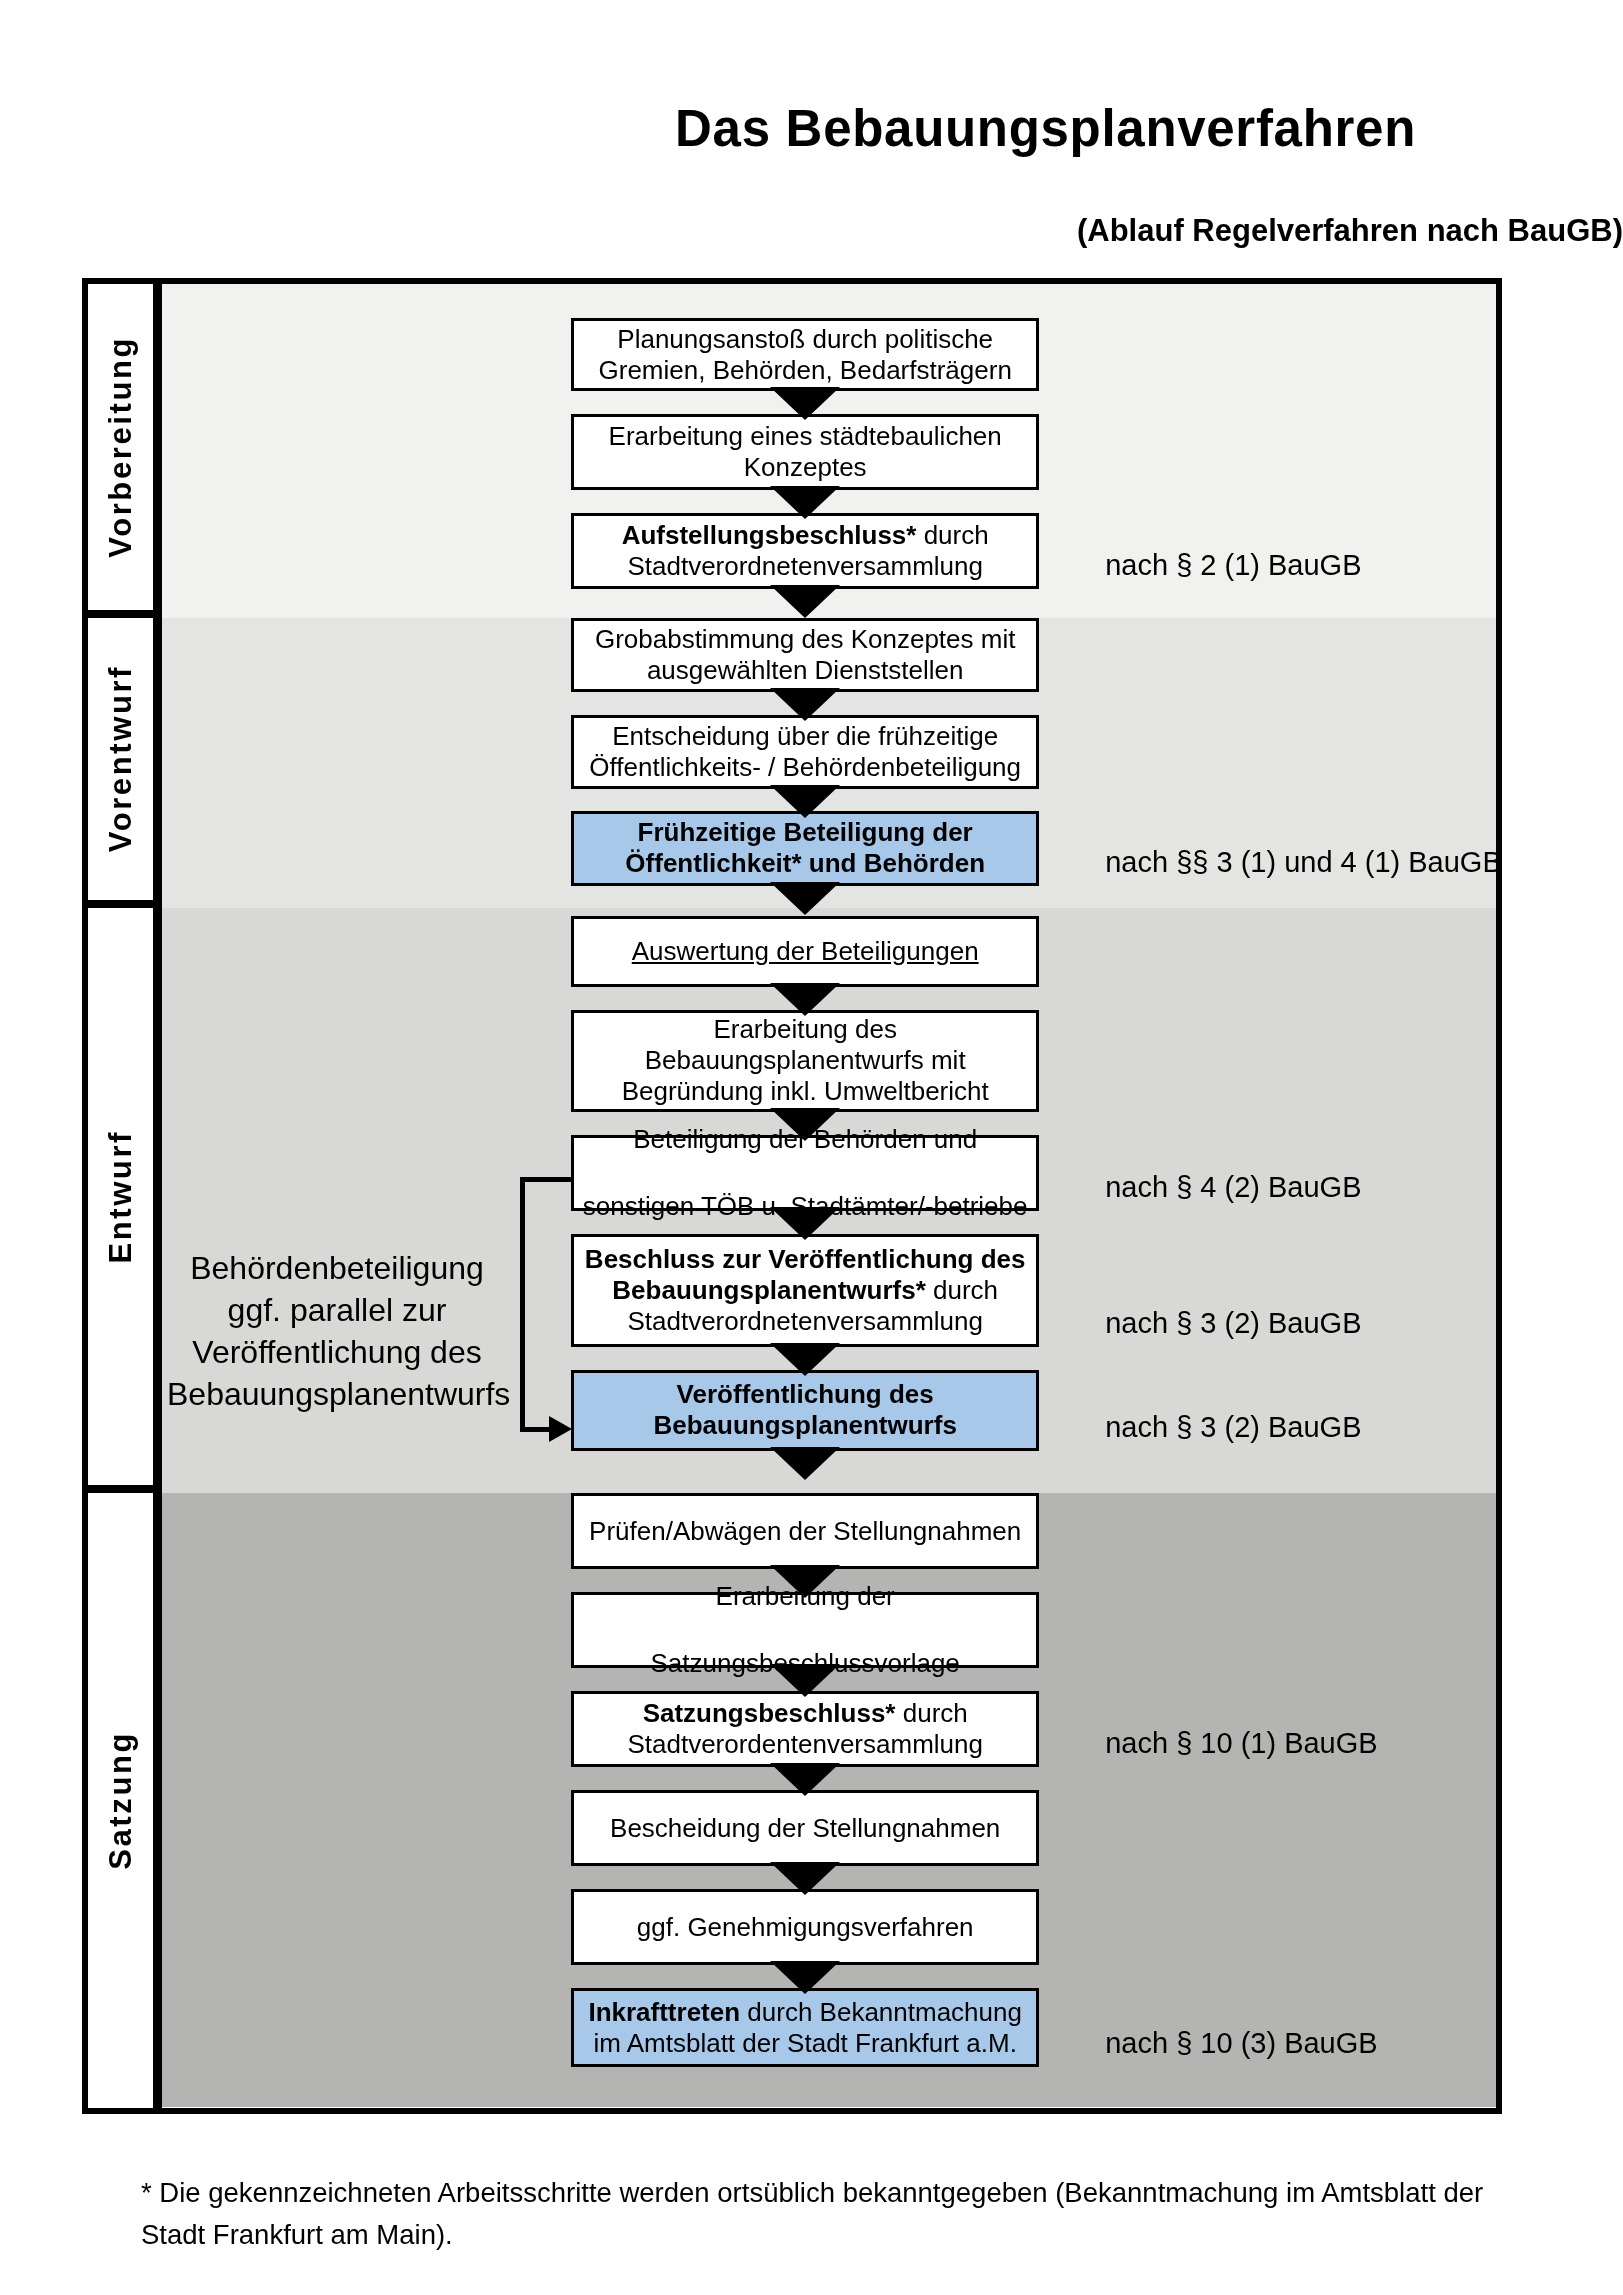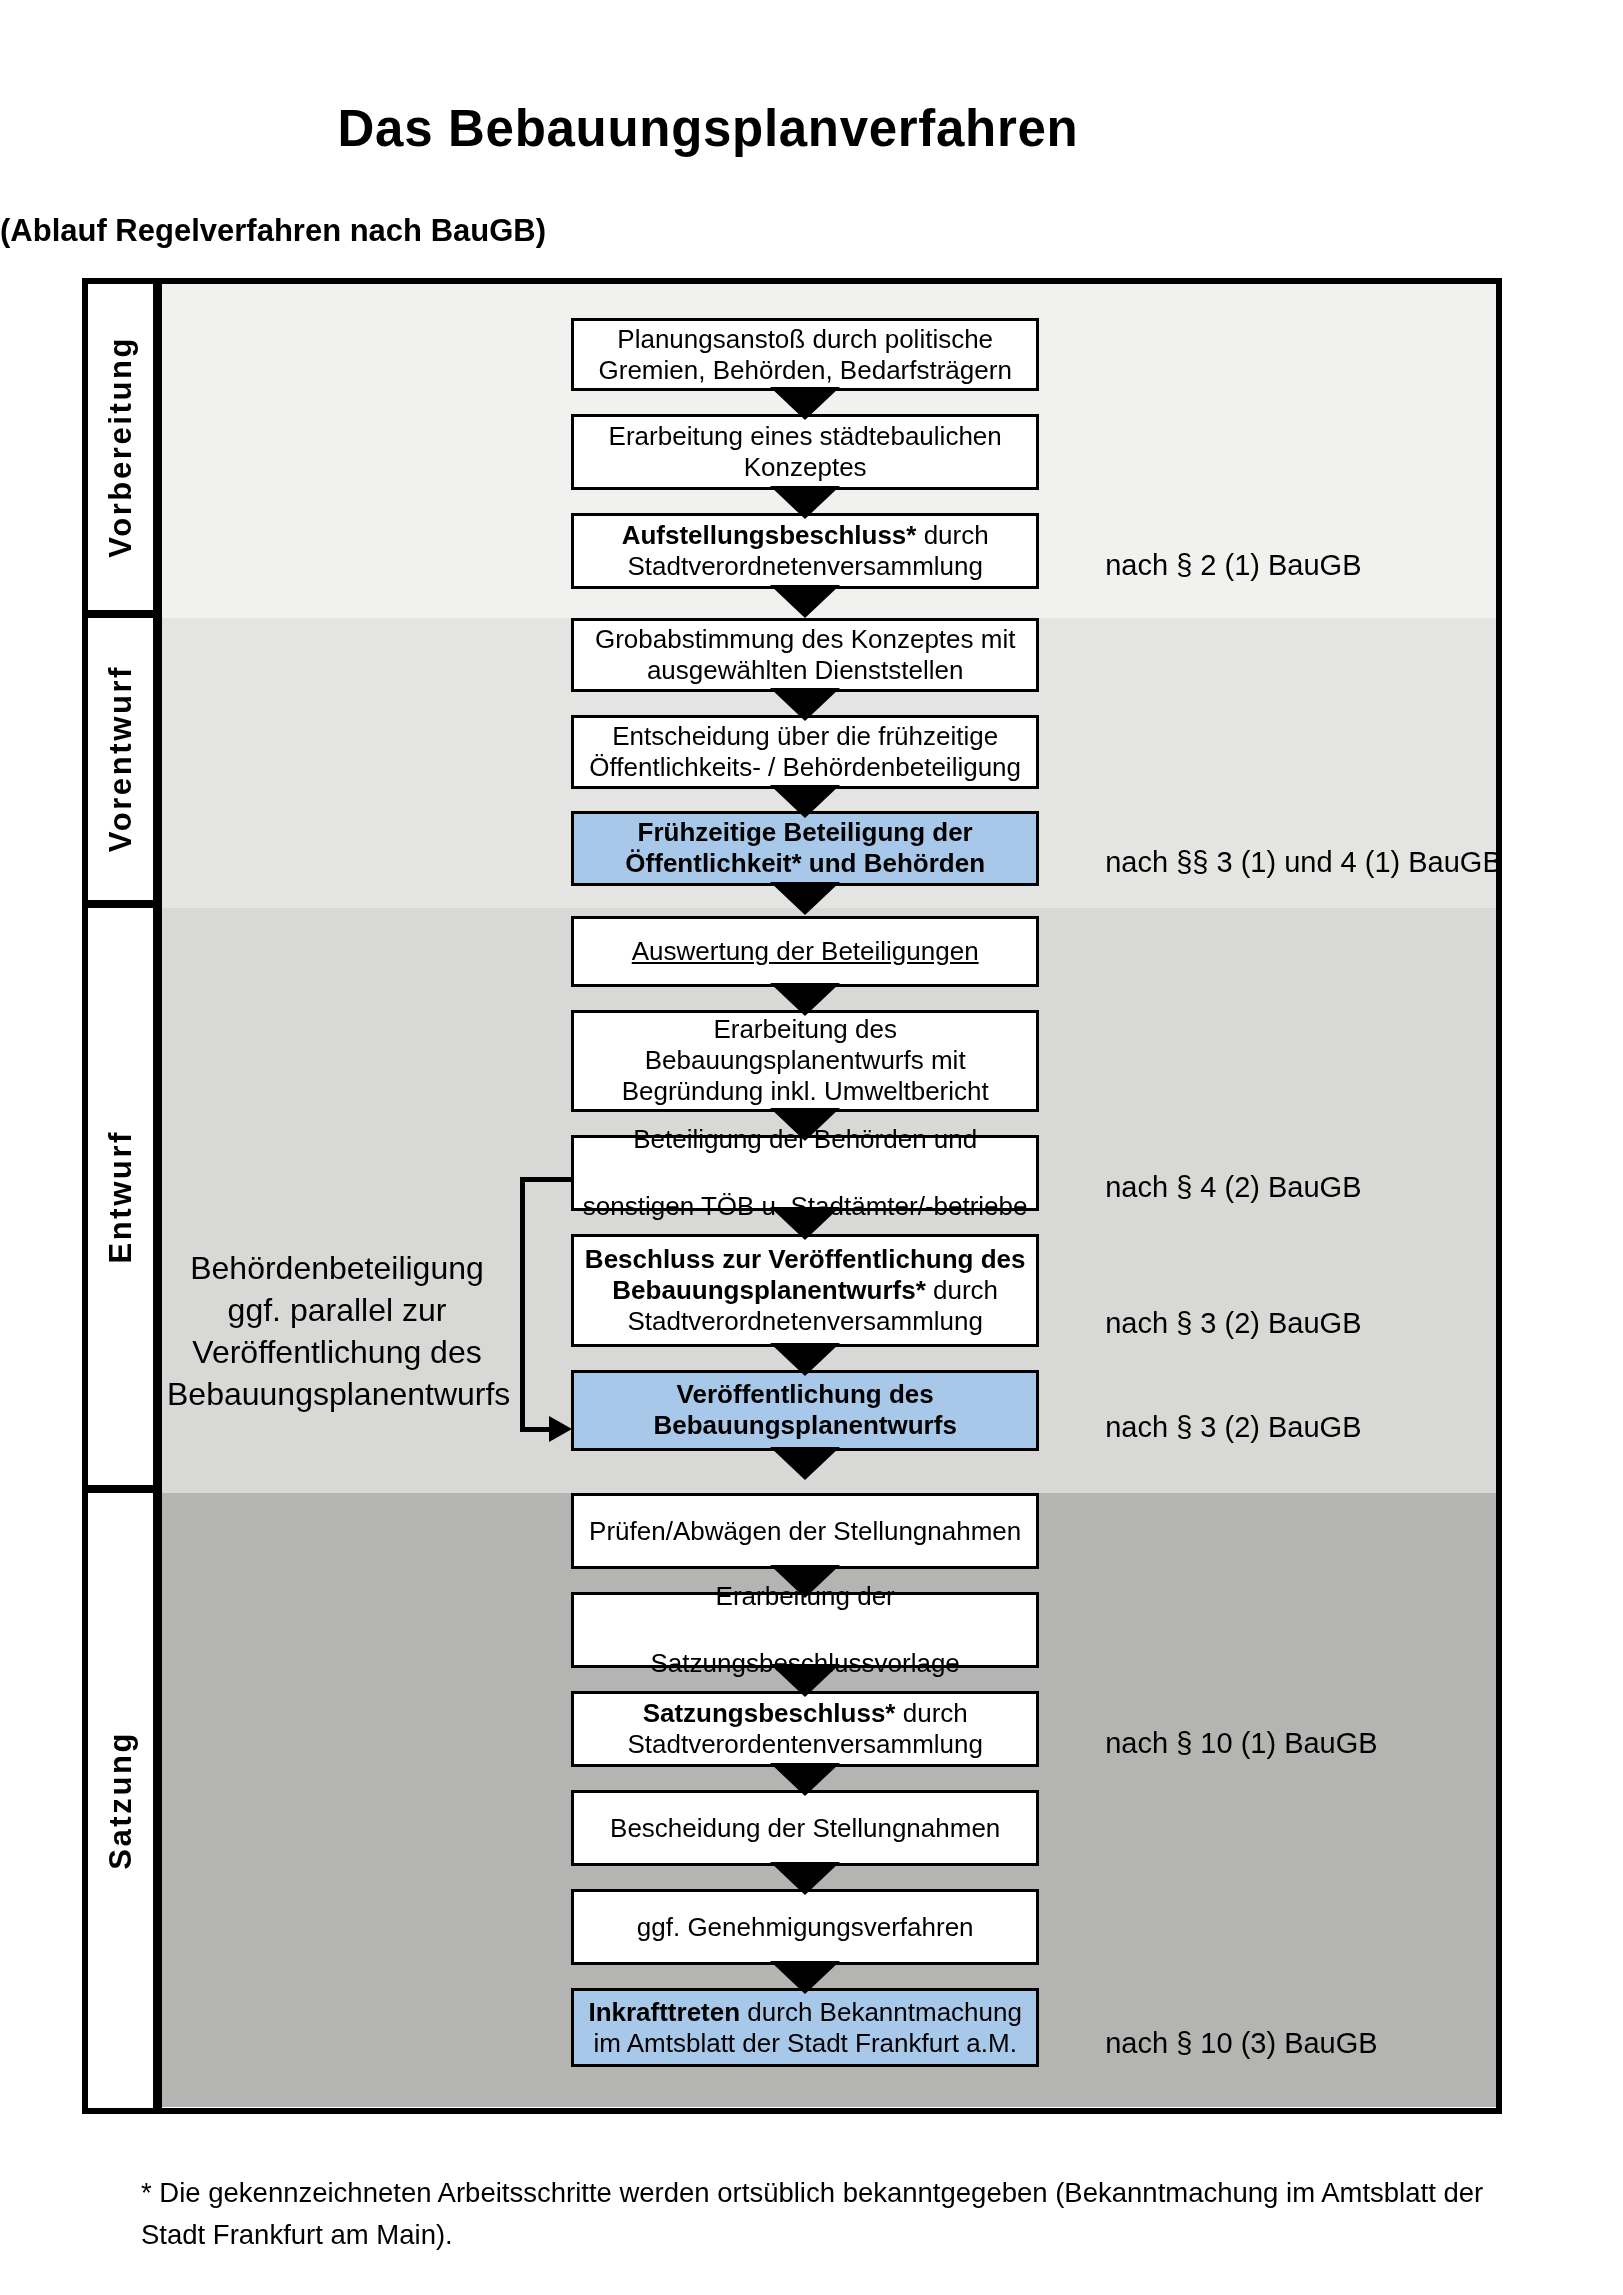--- a/index.html
+++ b/index.html
@@ -2,25 +2,25 @@
 <html lang="de" style="font-size:10.5px"><head>
 <meta charset="utf-8">
 <title>Das Bebauungsplanverfahren</title>
 <style>
   html,body{margin:0;padding:0;background:#ffffff;}
   .page{
     position:relative;width:1623px;height:2295px;background:#ffffff;
     font-family:"Liberation Sans",sans-serif;color:#000;overflow:hidden;
   }
   .title{
-    position:absolute;top:99px;left:0;width:1416px;text-align:center;
+    position:absolute;top:99px;left:0;width:1416px;text-align:right;
     font-size:51px;font-weight:bold;letter-spacing:0.7px;
   }
   .subtitle{
-    position:absolute;top:213px;left:0;width:1623px;text-align:left;
+    position:absolute;top:213px;left:0;width:1623px;text-align:right;
     font-size:31px;font-weight:bold;
   }
   .frame{
     position:absolute;left:82px;top:278px;width:1420px;height:1836px;
     box-sizing:border-box;border:6.5px solid #000;display:flex;
   }
   .labels{width:65px;display:flex;flex-direction:column;background:#fff;}
   .label-cell{
     box-sizing:border-box;border-bottom:8.5px solid #000;
     display:flex;align-items:center;justify-content:center;background:#fff;

